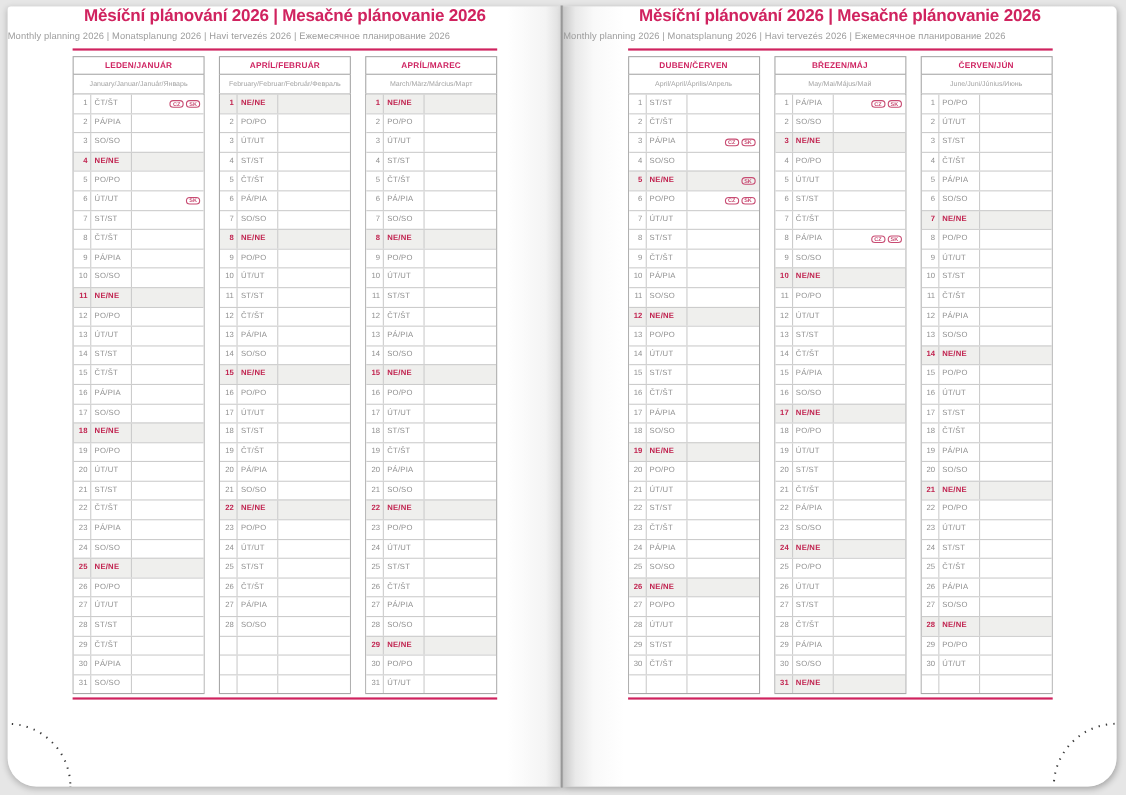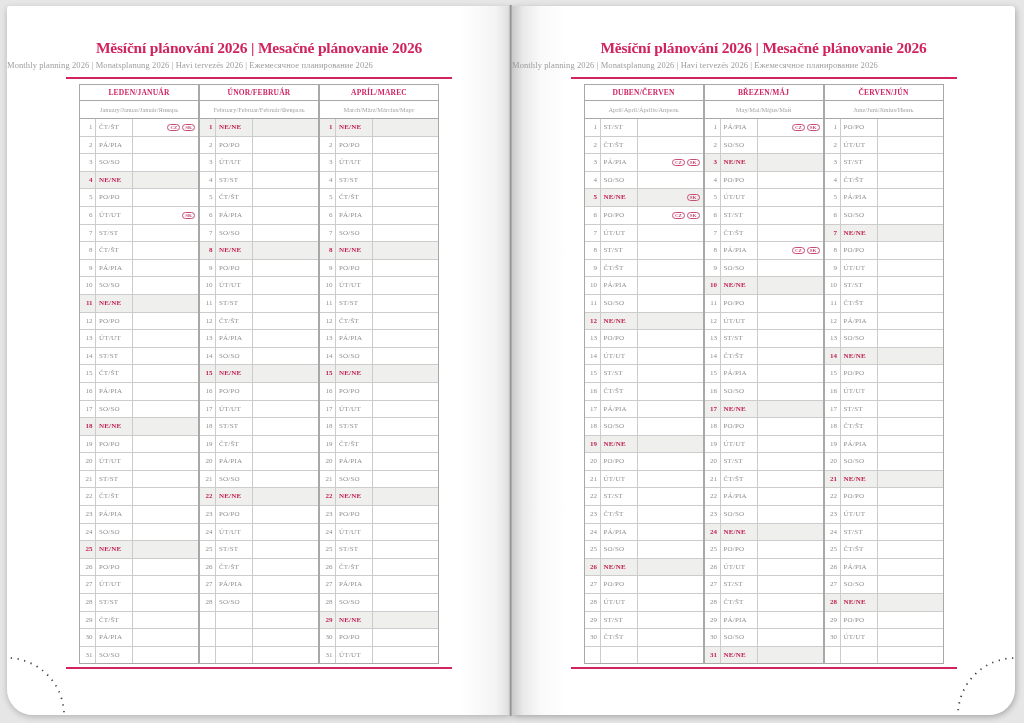--- a/index.html
+++ b/index.html
@@ -17,32 +17,32 @@
   }
   .page.right{
     left:512px;width:503px;border-radius:0 4px 26px 0;
     background:linear-gradient(to right,#c9c9c9 0%,#e9e9e9 2.2%,#f9f9f9 5.5%,#ffffff 11%);
     box-shadow:1px 2px 6px rgba(0,0,0,.28);
   }
   .spine{
     position:absolute;left:509px;top:5px;width:3px;height:711px;z-index:3;
     background:linear-gradient(to right,#d8d8d8,#8f8f8f 55%,#b9b9b9);
   }
-  .page-inner{padding-top:33px;font-family:Liberation Serif, serif;}
+  .page-inner{}
   .page-title{
     margin:0;text-align:center;font-size:15.5px;line-height:18px;
     font-weight:bold;color:#d0235f;letter-spacing:-0.2px;
   }
   .page-subtitle{
     text-align:left;font-size:8.5px;line-height:10px;margin-top:3px;
     color:#9d9d9d;letter-spacing:0.1px;
   }
   .title-rule,.bottom-rule{width:386px;height:2px;background:#d0235f;margin:7px auto 0;}
   .bottom-rule{margin-top:3px;}
-  .months{display:flex;justify-content:center;margin-top:5px;}
+  .months{display:flex;justify-content:center;gap:13px;margin-top:5px;}
   .month{width:120px;box-sizing:border-box;}
   .month-name{
     box-sizing:border-box;border:1px solid #a8a8a8;height:17px;line-height:16px;
     text-align:center;color:#cf2562;font-weight:bold;font-size:7.5px;letter-spacing:.2px;
   }
   .month-sub{
     box-sizing:border-box;border-left:1px solid #a8a8a8;border-right:1px solid #a8a8a8;
     height:17px;line-height:17px;text-align:center;color:#a5a5a5;font-size:6.4px;
   }
   .month-grid{border:1px solid #a8a8a8;}
@@ -243,21 +243,21 @@
                 <div class="cell cell-notes"></div>
               </div>
               <div class="row">
                 <div class="cell cell-num">31</div>
                 <div class="cell cell-dow">SO/SO</div>
                 <div class="cell cell-notes"></div>
               </div>
             </div>
           </div>
           <div class="month">
-            <div class="month-name">ÚNOR/FEBRUÁR</div>
+            <div class="month-name">APRÍL/FEBRUÁR</div>
             <div class="month-sub">February/Februar/Február/Февраль</div>
             <div class="month-grid">
               <div class="row sunday">
                 <div class="cell cell-num">1</div>
                 <div class="cell cell-dow">NE/NE</div>
                 <div class="cell cell-notes"></div>
               </div>
               <div class="row">
                 <div class="cell cell-num">2</div>
                 <div class="cell cell-dow">PO/PO</div>

